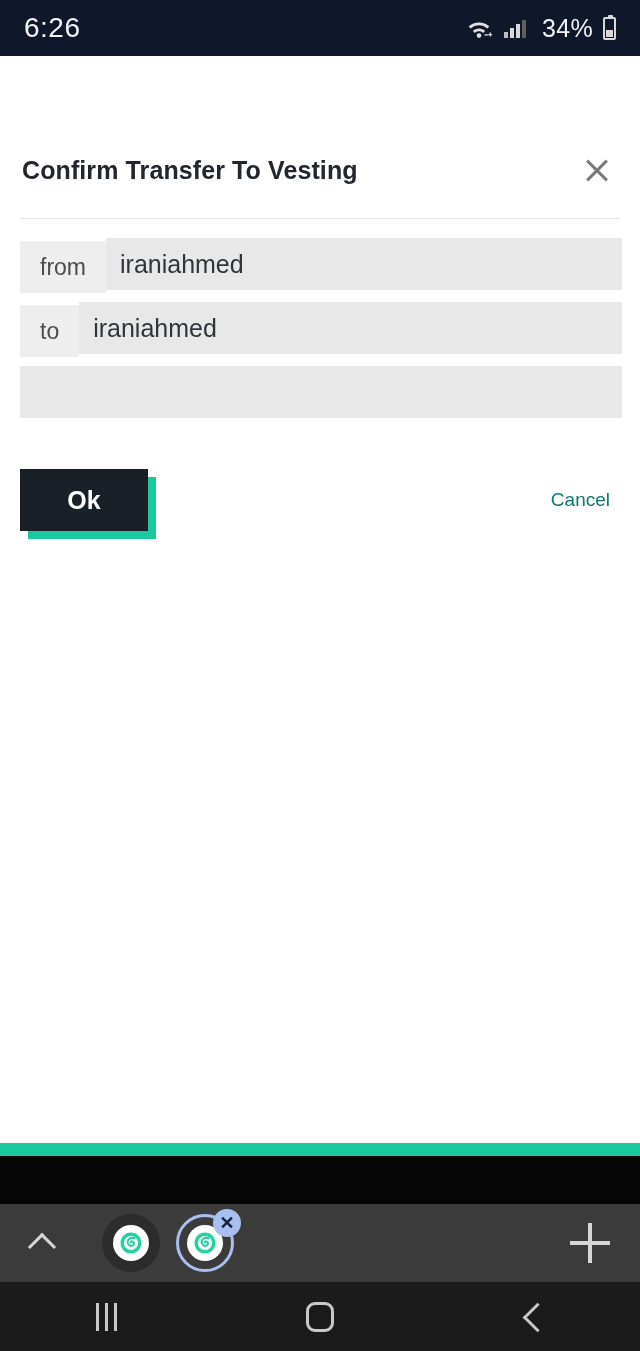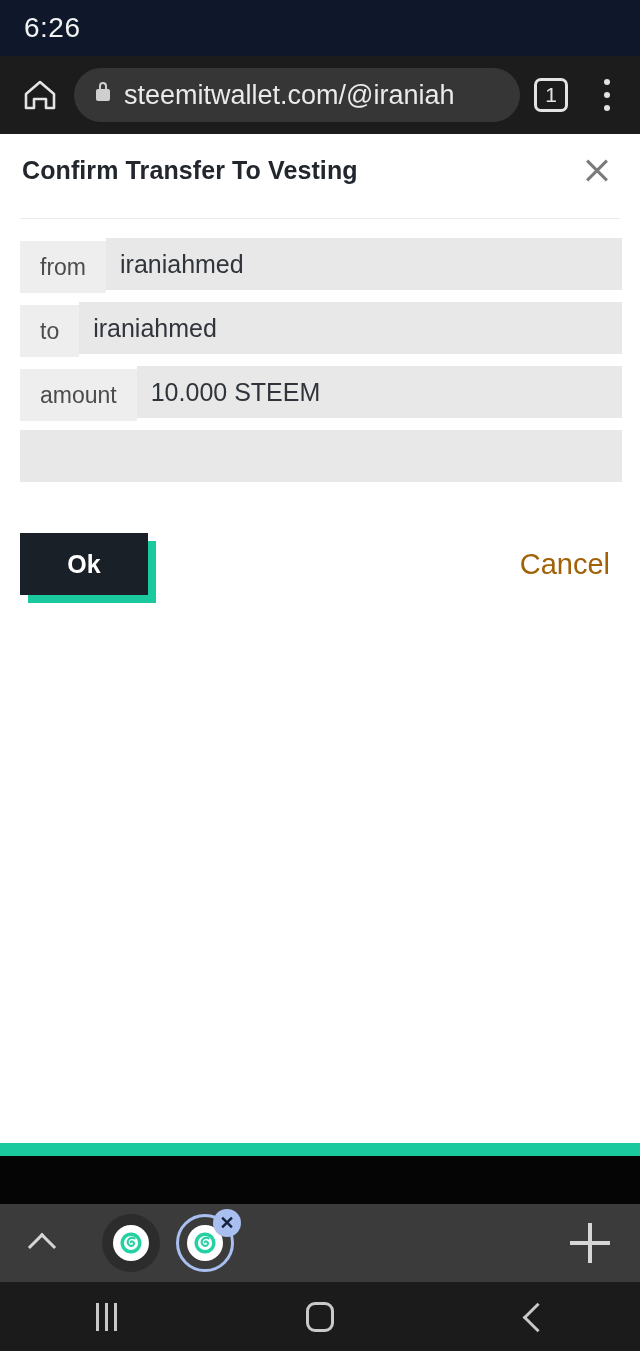--- a/index.html
+++ b/index.html
@@ -260,22 +260,22 @@
     font-size: 25px;
     font-weight: bold;
     display: flex;
     align-items: center;
     justify-content: center;
     border: none;
     font-family: "Liberation Sans", sans-serif;
     padding: 0;
   }
   .cancel-btn {
-    color: #a16207;
-    font-size: 29px;
+    color: #0f766e;
+    font-size: 19px;
     background: none;
     border: none;
     font-family: "Liberation Sans", sans-serif;
     padding: 0 10px 0 0;
   }
 
   
   .teal-bar {
     position: absolute;
     left: 0; top: 1143px;
@@ -427,39 +427,39 @@
     transform: rotate(45deg);
   }
 </style>
 </head>
 <body>
 
 <div class="phone">
 
   <div class="status-bar">
     <div class="status-time">6:26</div>
+    <div class="status-right">
+      <svg width="30" height="24" viewBox="0 0 30 24">
+        <path d="M15 6.5c4 0 7.6 1.5 10.3 4l-2 2.1C21 10.5 18.1 9.3 15 9.3s-6 1.2-8.3 3.3l-2-2.1C7.4 8 11 6.5 15 6.5z" fill="#e0e0e0"></path>
+        <path d="M15 12.4c2.4 0 4.6.9 6.2 2.4l-2 2.1c-1.1-1-2.6-1.6-4.2-1.6s-3.1.6-4.2 1.6l-2-2.1c1.6-1.5 3.8-2.4 6.2-2.4z" fill="#e0e0e0"></path>
+        <circle cx="15" cy="19.6" r="2.3" fill="#e0e0e0"></circle>
+        <path d="M20.6 18.2h3.2v1.4h-3.2z" fill="#e0e0e0"></path>
+        <path d="M25.6 16.6h1.3v1.3h1.3v1.3h-1.3v1.3h-1.3v-1.3h-1.3v-1.3h1.3z" fill="#e0e0e0"></path>
+      </svg>
+      <svg width="26" height="24" viewBox="0 0 26 24">
+        <rect x="1" y="16" width="4" height="6" fill="#bdbdbd"></rect>
+        <rect x="7" y="12" width="4" height="10" fill="#d8d8d8"></rect>
+        <rect x="13" y="8" width="4" height="14" fill="#d8d8d8"></rect>
+        <rect x="19" y="4" width="4" height="18" fill="#5f5f5f"></rect>
+      </svg>
+      <div class="battery-pct">34%</div>
+      <div class="battery-glyph"></div>
+    </div>
   </div>
 
-  <div class="browser-bar">
-    <div class="home-btn">
-      <svg width="40" height="40" viewBox="0 0 40 40">
-        <path d="M20 7 L34 19 v14 H26 v-9 h-12 v9 H6 V19 Z" fill="none" stroke="#e3e3e3" stroke-width="2.6" stroke-linejoin="round"></path>
-      </svg>
-    </div>
-    <div class="url-pill">
-      <div class="lock-glyph"></div>
-      <div class="url-text">steemitwallet.com/@iraniah</div>
-    </div>
-    <div class="tab-count">1</div>
-    <div class="kebab">
-        <i></i>
-        <i></i>
-        <i></i>
-      </div>
-  </div>
 
   <div class="page">
 
     <div class="dialog-head">
       <div class="dialog-title">Confirm Transfer To Vesting</div>
       <div class="close-x"></div>
     </div>
     <div class="head-rule"></div>
 
     <div class="form">
@@ -467,24 +467,20 @@
       <div class="form-row">
         <div class="row-label">from</div>
         <div class="row-value">iraniahmed</div>
       </div>
 
       <div class="form-row">
         <div class="row-label">to</div>
         <div class="row-value">iraniahmed</div>
       </div>
 
-      <div class="form-row">
-        <div class="row-label">amount</div>
-        <div class="row-value">10.000 STEEM</div>
-      </div>
 
       <div class="form-row">
         <div class="row-value"></div>
       </div>
 
     </div>
 
     <div class="actions">
       <div class="ok-wrap">
         <div class="ok-shadow"></div>

